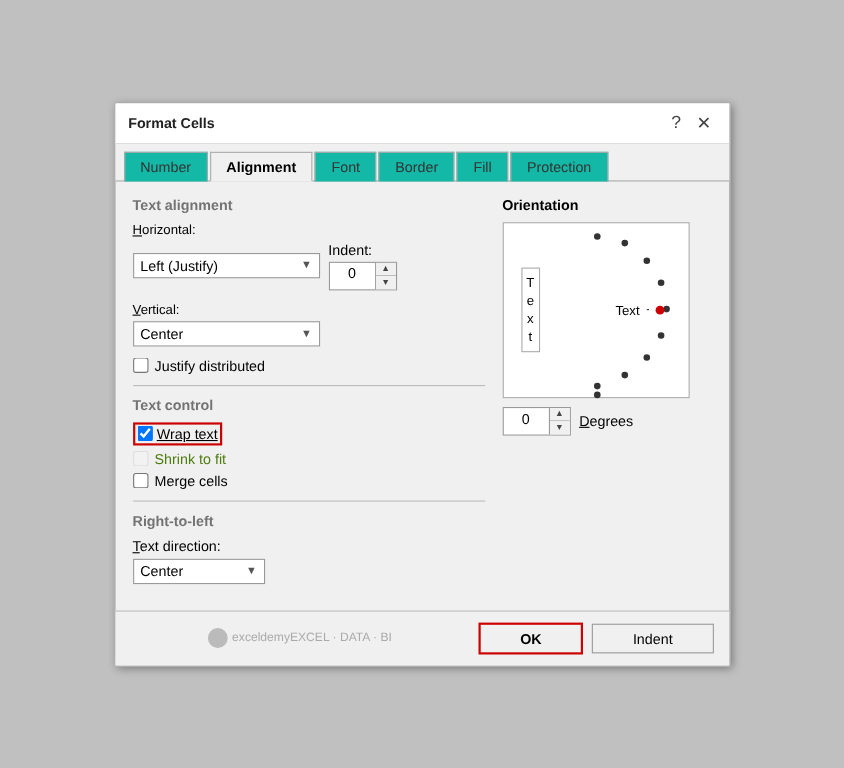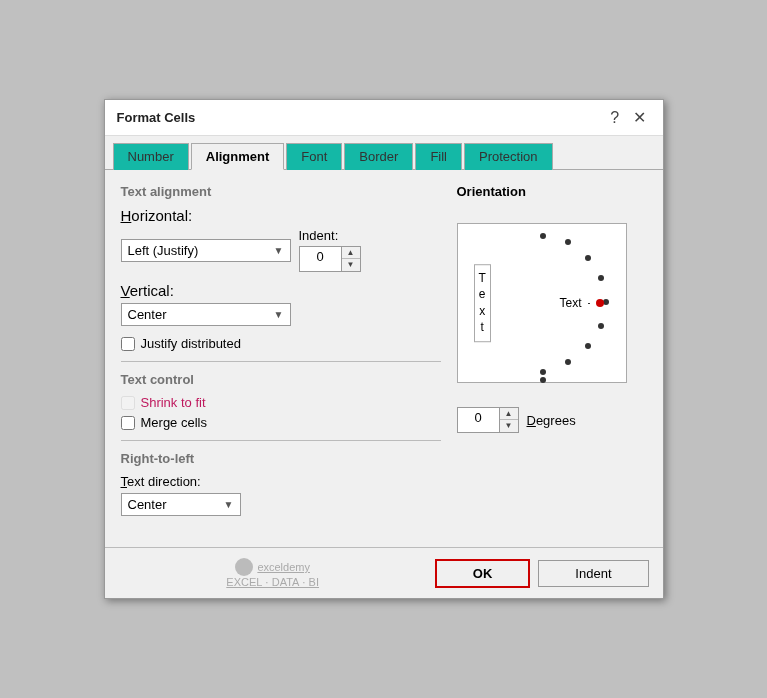--- a/index.html
+++ b/index.html
@@ -84,21 +84,21 @@
     .right-panel {
       width: 190px;
     }
     .section-title {
       font-weight: 600;
       font-size: 13px;
       margin-bottom: 8px;
       color: #737373;
     }
     .field-label {
-      font-size: 15px;
+      font-size: 12px;
       color: #000;
       margin-bottom: 4px;
     }
     .field-label .ul { text-decoration: underline; }
     .select-row {
       display: flex;
       align-items: center;
       gap: 8px;
       margin-bottom: 10px;
     }
@@ -155,46 +155,45 @@
       border-bottom: 1px solid #bbb;
     }
     .spinner-btns button:last-child { border-bottom: none; }
     .divider {
       border: none;
       border-top: 1px solid #bbb;
       margin: 10px 0;
     }
     .checkbox-row {
       display: flex;
-      align-items: flex-end;
+      align-items: flex-start;
       gap: 6px;
       margin-bottom: 5px;
     }
     .checkbox-row input[type=checkbox] {
       width: 14px;
       height: 14px;
       cursor: pointer;
     }
     .checkbox-row label {
       font-size: 13px;
       cursor: pointer;
     }
-    .checkbox-row.disabled label { color: #be185d; }
+    .checkbox-row.disabled label { color: #4d7c0f; }
     .checkbox-row.disabled input { opacity: 0.5; cursor: default; }
     .text-direction-label {
       font-size: 13px;
       margin-bottom: 4px;
     }
     .text-direction-label .ul { text-decoration: underline; }
     
     .orientation-panel {
       display: flex;
       flex-direction: column;
       align-items: flex-start;
-      gap: 16px;
     }
     .orientation-title {
       font-weight: 600;
       font-size: 13px;
       margin-bottom: 8px;
     }
     .orientation-box {
       border: 1px solid #aaa;
       background: #fff;
       width: 170px;
@@ -265,25 +264,23 @@
       display: flex;
       justify-content: flex-end;
       gap: 8px;
       align-items: center;
       background: #f0f0f0;
     }
     .watermark {
       font-size: 11px;
       color: #aaa;
       display: flex;
-      flex-direction: column;
       align-items: center;
       justify-content: center;
       flex: 1;
-      text-decoration: underline;
     }
     .watermark-logo {
       display: flex;
       align-items: center;
       gap: 4px;
     }
     .watermark-icon {
       width: 18px;
       height: 18px;
       background: #bbb;
@@ -390,20 +387,28 @@
             <span>Justify distributed</span>
           </label>
         </div>
       </div>
 
       <hr class="divider">
 
       <div>
         <div class="section-title">Text control</div>
 
+        <div class="checkbox-row">
+          <div class="wrap-text-highlight">
+            <input type="checkbox" id="wrap_text" checked="" style="">
+            <label for="wrap_text">
+              <span style="text-decoration:underline;">Wrap text</span>
+            </label>
+          </div>
+        </div>
 
         <div class="checkbox-row disabled">
           <input type="checkbox" id="shrink_fit" disabled="" style="">
           <label for="shrink_fit">
             <span>Shrink to fit</span>
           </label>
         </div>
 
         <div class="checkbox-row">
           <input type="checkbox" id="merge_cells" style="">

